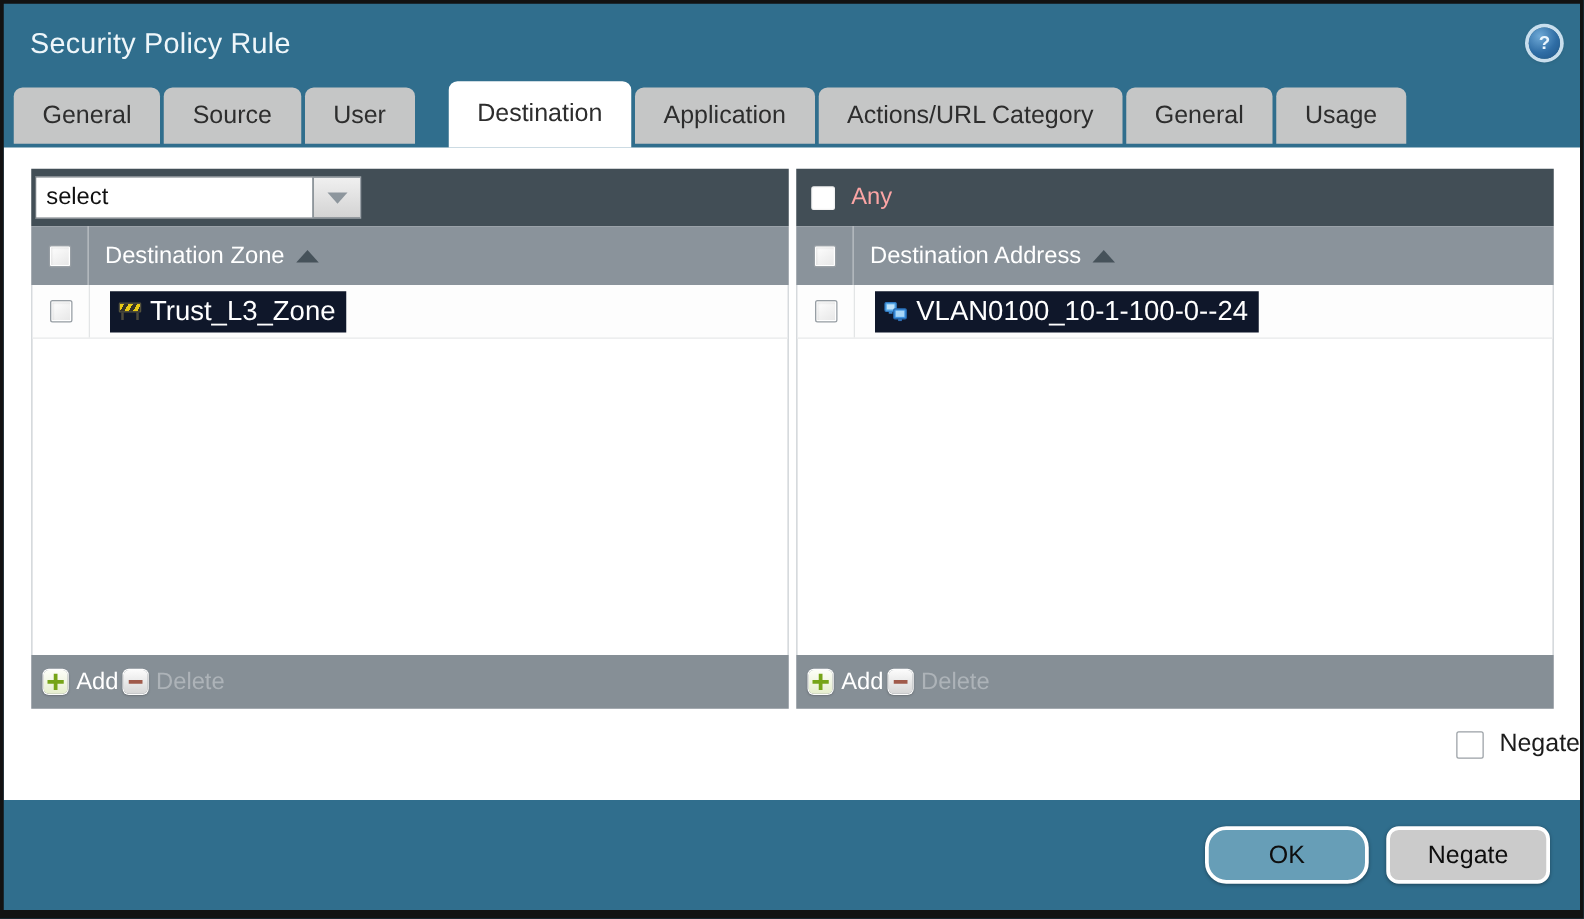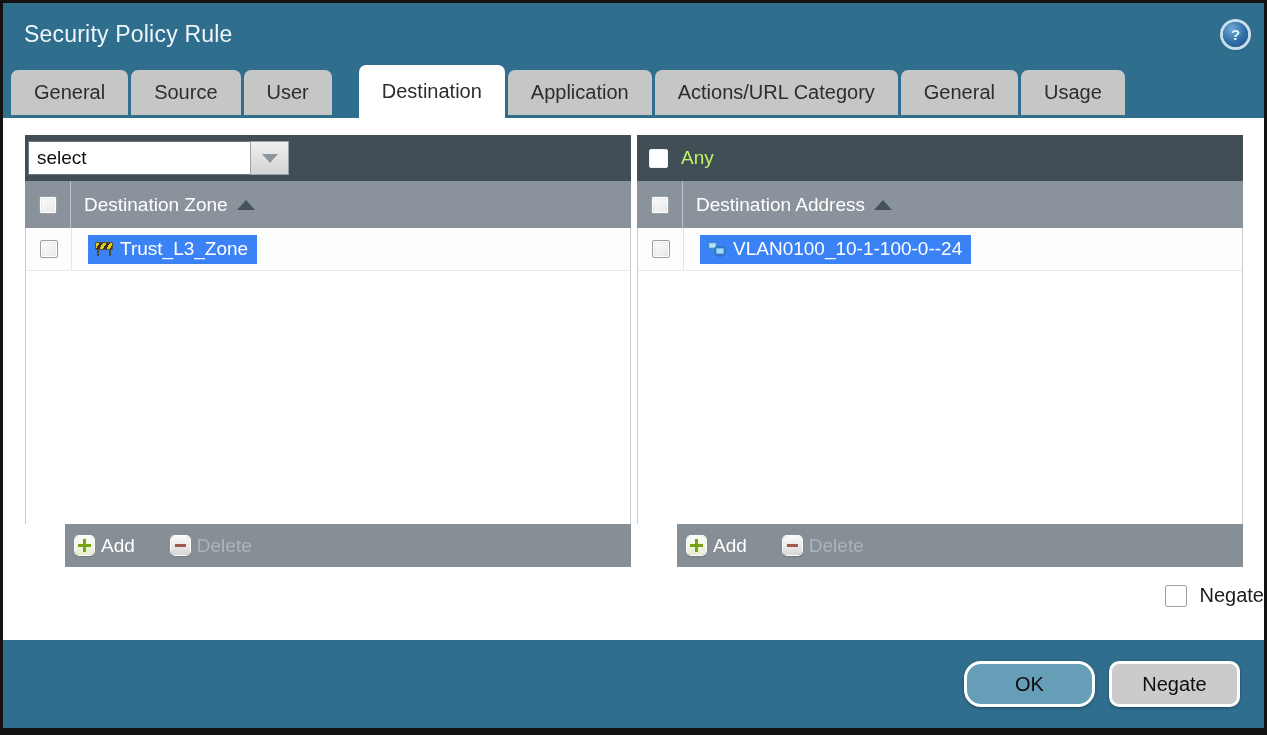--- a/index.html
+++ b/index.html
@@ -41,43 +41,43 @@
   .panels { display:flex; gap:6px; padding:17px 0 0 22px; }
   .panel { width:606px; }
 
   .panel-toolbar { height:46px; background:#424E56; display:flex; align-items:center; padding-left:3px; }
   .combo { display:flex; height:34px; cursor:pointer; }
   .combo-input { width:222px; background:#fff; border:1px solid #6f777d; border-right:none; display:flex; align-items:center; padding-left:8px; font-size:19px; color:#111; }
   .combo-btn { width:39px; background:linear-gradient(#f0f0f0,#d3d3d3); border:1px solid #9aa1a7; display:flex; align-items:center; justify-content:center; }
   .tri-down { width:0; height:0; border-left:8px solid transparent; border-right:8px solid transparent; border-top:9px solid #8d969d; }
 
   .any-row { display:flex; align-items:center; gap:13px; padding-left:9px; }
-  .any-label { color:#bef264; font-size:19px; }
+  .any-label { color:#fca5a5; font-size:19px; }
 
   .panel-header { height:47px; background:#8A939B; display:flex; align-items:center; }
   .cb-cell { width:46px; height:100%; display:flex; align-items:center; justify-content:center; }
   .panel-header .cb-cell { border-right:1px solid rgba(255,255,255,.45); }
   .col-label { display:flex; align-items:center; gap:9px; margin-left:13px; color:#fff; font-size:19px; cursor:pointer; }
   .tri-up { width:0; height:0; border-left:9px solid transparent; border-right:9px solid transparent; border-bottom:10px solid #46525A; }
 
   .panel-body { height:296px; background:#fff; border-left:1px solid #C9CED2; border-right:1px solid #C9CED2; overflow:hidden; }
   .row { height:43px; display:flex; align-items:center; border-bottom:1px solid #e7e9ea; background:#fdfdfd; }
   .row .cb-cell { border-right:1px solid #e3e5e6; }
-  .tag { display:inline-flex; align-items:center; gap:7px; background:#3b82f6; color:#fff; font-size:19px; padding:3px 9px 4px 7px; margin-left:16px; cursor:pointer; }
+  .tag { display:inline-flex; align-items:center; gap:7px; background:#0f172a; color:#fff; font-size:22px; padding:3px 9px 4px 7px; margin-left:16px; cursor:pointer; }
 
   .cb {
     width:18px; height:18px; border-radius:2px;
     background:linear-gradient(145deg,#ffffff,#e6e6e6);
     border:1px solid #979EA4;
     box-shadow:inset 0 0 0 1px #fff, inset 1px 1px 2px rgba(0,0,0,.18);
     cursor:pointer; display:inline-block;
   }
   .cb-any { width:19px; height:19px; background:#fff; border:1px solid #f2f2f2; box-shadow:none; }
 
-  .panel-footer { height:43px; background:#868F96; display:flex; align-items:center; gap:36px; padding-left:10px;margin-left:40px; }
+  .panel-footer { height:43px; background:#868F96; display:flex; align-items:center; gap:4px; padding-left:10px; }
   .action { display:flex; align-items:center; gap:7px; cursor:pointer; }
   .action-label { color:#fff; font-size:19px; }
   .action.disabled .action-label { color:#ADB3B8; cursor:default; }
   .mini-btn { width:19px; height:19px; border-radius:4px; position:relative; box-shadow:0 0 0 1px #fdfdfd, 0 1px 2px rgba(0,0,0,.45); }
   .add-icon { background:linear-gradient(#fdfef8,#e6eecd); }
   .add-icon::before { content:""; position:absolute; left:3px; right:3px; top:8px; height:3px; background:#76A417; }
   .add-icon::after  { content:""; position:absolute; top:3px; bottom:3px; left:8px; width:3px; background:#76A417; }
   .delete-icon { background:linear-gradient(#fbfbfb,#d7d7d7); }
   .delete-icon::before { content:""; position:absolute; left:4px; right:4px; top:8px; height:3px; background:#A05A4B; }
 

